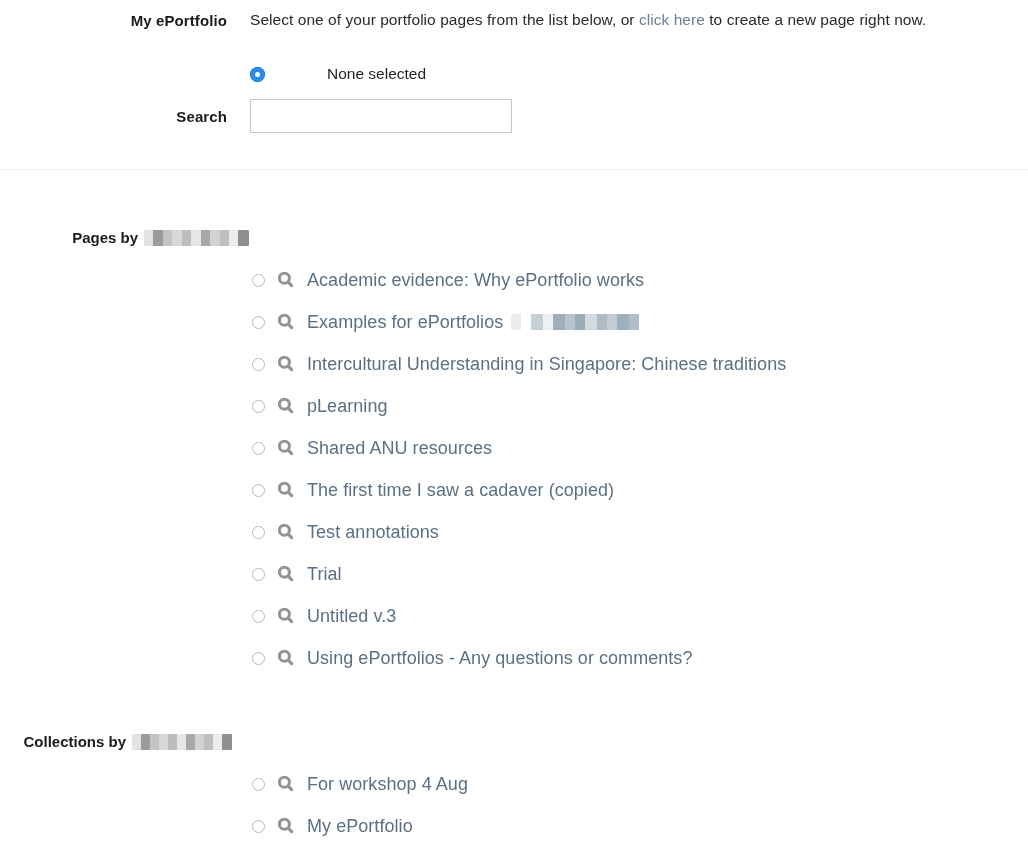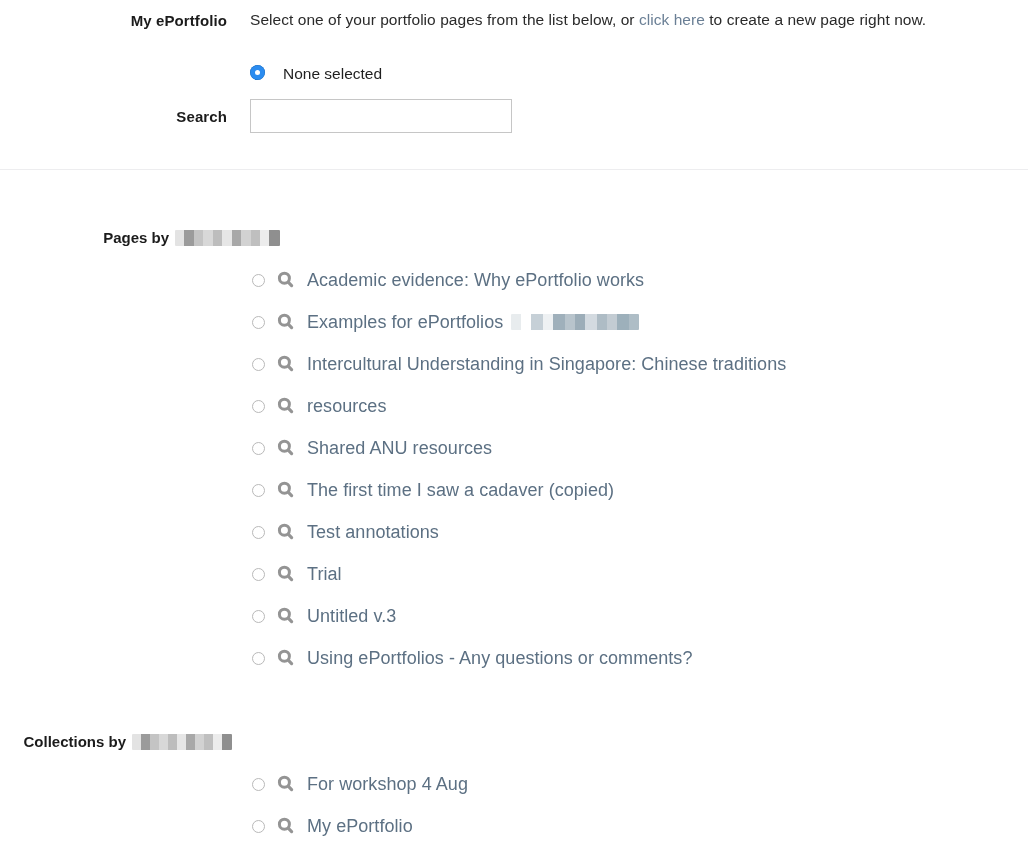--- a/index.html
+++ b/index.html
@@ -47,20 +47,22 @@
     color: #6a7f95;
     text-decoration: none;
     cursor: pointer;
   }
 
   .none-selected-row {
     position: absolute;
     left: 250px;
     top: 65px;
     display: flex;
+    align-items: center;
+    gap: 44px;
   }
   .none-selected-label {
     margin-left: 18px;
     font-size: 15.5px;
     color: #1f1f1f;
   }
 
   
   .radio-on {
     width: 15px;
@@ -215,21 +217,21 @@
   <div class="none-selected-row">
     <span class="radio-on"></span>
     <span class="none-selected-label">None selected</span>
   </div>
 
   <div class="row-label" style="left:0; top:108px; width:227px;">Search</div>
 
   <input class="search-input" type="text" value="" placeholder="" style="">
 </div>
 
-<div class="section-heading" style="left:0; top:229px; width:280px; justify-content:flex-end;">
+<div class="section-heading" style="left:0; top:229px; width:249px; justify-content:flex-end;">
   <span>Pages by</span>
   <span class="redact" style="width:105px;"></span>
 </div>
 
 <div class="option-list" style="top:259px;">
 
   <div class="option-row">
     <span class="radio-off"></span>
     <svg class="mag-icon" viewBox="0 0 20 20">
       <circle cx="8.4" cy="8.2" r="5" fill="none" stroke="#949494" stroke-width="3"></circle>
@@ -259,21 +261,21 @@
     </svg>
     <span class="option-label">Intercultural Understanding in Singapore: Chinese traditions</span>
   </div>
 
   <div class="option-row">
     <span class="radio-off"></span>
     <svg class="mag-icon" viewBox="0 0 20 20">
       <circle cx="8.4" cy="8.2" r="5" fill="none" stroke="#949494" stroke-width="3"></circle>
       <line x1="12.2" y1="12.2" x2="15.6" y2="15.6" stroke="#949494" stroke-width="3.2" stroke-linecap="round"></line>
     </svg>
-    <span class="option-label">resources</span>
+    <span class="option-label">pLearning</span>
   </div>
 
   <div class="option-row">
     <span class="radio-off"></span>
     <svg class="mag-icon" viewBox="0 0 20 20">
       <circle cx="8.4" cy="8.2" r="5" fill="none" stroke="#949494" stroke-width="3"></circle>
       <line x1="12.2" y1="12.2" x2="15.6" y2="15.6" stroke="#949494" stroke-width="3.2" stroke-linecap="round"></line>
     </svg>
     <span class="option-label">Shared ANU resources</span>
   </div>

